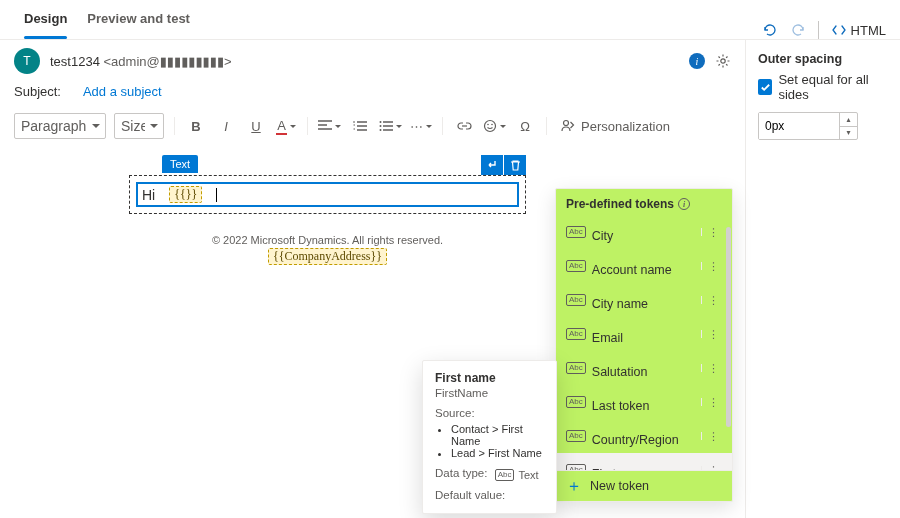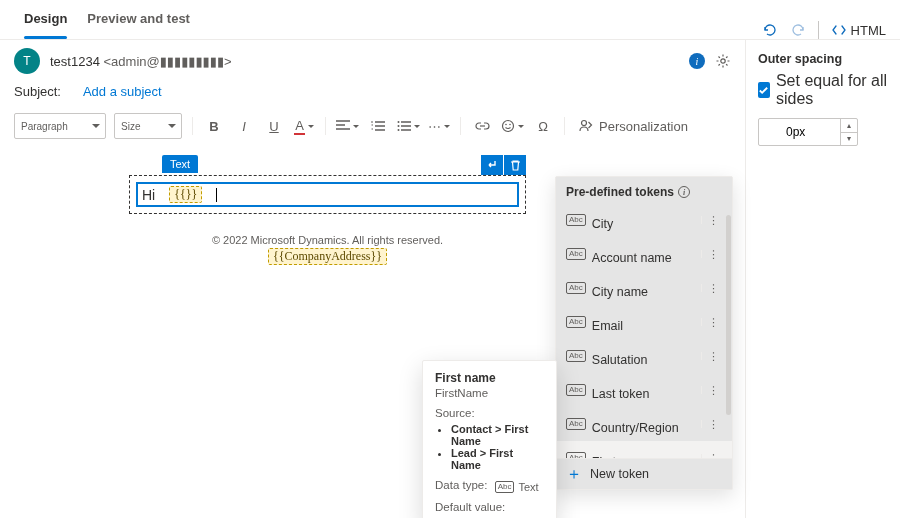--- a/index.html
+++ b/index.html
@@ -42,26 +42,26 @@
   .gear { color:var(--text-sub); width:16px; height:16px; }
 
   
   .subject { padding:2px 14px 10px 14px; }
   .subject .lbl { color:var(--text); margin-right:19px; }
   .subject .link { color:var(--brand); }
 
   
   .toolbar { display:flex; align-items:center; gap:8px; padding:4px 14px 8px 14px; }
   .toolbar select, .toolbar .select {
-    height:26px; border:1px solid var(--border-strong); background:#fff; font-size:10px; color:var(--text-sub);
+    height:26px; border:1px solid var(--border-strong); background:#fff; font-size:14px; color:var(--text-sub);
     padding:0 18px 0 6px; appearance:none; position:relative; border-radius:2px;
   }
   .select-wrap { position:relative; }
   .select-wrap::after { content:""; position:absolute; right:6px; top:11px; border:4px solid transparent; border-top-color:var(--text-sub); }
-  .para { width:92px; } .size { width:68px; }
+  .para { width:92px; } .size { width:50px; }
   .tbsep { width:1px; height:18px; background:var(--border); margin:0 2px; }
   .tbtn { min-width:22px; height:24px; display:flex; align-items:center; justify-content:center; color:var(--text-sub); cursor:pointer; border-radius:2px; position:relative; }
   .tbtn.hasdrop::after { content:""; border:3px solid transparent; border-top-color:var(--text-sub); margin-left:3px; position:relative; top:2px; }
   .pers { display:flex; align-items:center; gap:6px; color:var(--text-sub); cursor:pointer; padding:0 4px; }
 
   
   .canvas { padding:6px 14px 0 14px; }
   .block-wrap { border:1px dashed #323130; padding:4px; position:relative; width:540px; margin-left:auto; margin-right:auto; margin-top:0; margin-left:0; margin-right:0; }
   .block-wrap.outer { padding:6px; }
   .block-tag { position:absolute; top:-1px; left:-1px; transform:translateY(-100%); background:var(--brand); color:#fff; font-size:11px; padding:2px 8px; height:18px; line-height:14px; border-radius:2px 2px 0 0; }
@@ -70,50 +70,50 @@
   .block-head .hbtn { width:22px; height:20px; background:var(--brand); color:#fff; display:flex; align-items:center; justify-content:center; font-size:12px; }
   .block-head .hbtn + .hbtn { margin-left:1px; }
   .inner-box { border:2px solid var(--brand); background:#fff; min-height:22px; padding:2px 4px; font-family:"Times New Roman",serif; font-size:14px; display:flex; align-items:center; gap:14px; }
   .token-chip { background:var(--token-bg); border:1px dashed var(--token-border); padding:0 4px; font-family:"Segoe UI"; font-size:12px; border-radius:2px; color:#5d4a00; }
 
   .footer-block { width:540px; margin:20px 0 0 0; text-align:center; font-size:11px; color:var(--text-sub); font-family:"Courier New",monospace; }
   .footer-block .token-chip { display:inline-block; margin-top:2px; }
   .footer-block .unsub { color:var(--brand); font-family:"Courier New",monospace; display:block; margin-top:2px; }
 
   
-  .popover { position:absolute; left:555px; top:136px; width:178px; background:#e5e5e5; border:1px solid var(--border); box-shadow:0 6px 20px rgba(0,0,0,0.12); border-radius:2px; }
+  .popover { position:absolute; left:555px; top:148px; width:178px; background:#bef264; border:1px solid var(--border); box-shadow:0 6px 20px rgba(0,0,0,0.12); border-radius:2px; }
   .pop-head { padding:8px 10px 4px 10px; font-weight:600; font-size:12px; display:flex; align-items:center; gap:4px; }
   .pop-head .info-o { width:12px; height:12px; border:1px solid var(--text-sub); border-radius:50%; font-size:8px; display:flex; align-items:center; justify-content:center; color:var(--text-sub); font-style:italic; font-family:serif; }
   .pop-list { max-height:255px; overflow:hidden; position:relative; }
   .pop-scroll { position:absolute; right:1px; top:12px; width:5px; height:200px; background:#d2d0ce; border-radius:3px; }
   .pop-item { display:flex; align-items:center; gap:6px; padding:6px 10px; font-size:12.5px; color:var(--text); cursor:pointer; }
   .pop-item.selected { background:var(--bg-soft); }
   .pop-item .abc { font-size:8px; border:1px solid var(--text-sub); padding:0 2px; border-radius:2px; color:var(--text-sub); line-height:10px; }
   .pop-item .lbl { flex:1;margin-top:8px; }
   .pop-item .dots { color:var(--text-sub); padding:0 2px 0 6px; border-left:1px solid var(--border); letter-spacing:1px; font-size:11px; line-height:8px; display:flex; flex-direction:column; gap:1px; }
   .pop-new { display:flex; align-items:center; gap:8px; padding:8px 10px; color:var(--text); cursor:pointer; border-top:1px solid var(--border); font-size:12.5px; }
   .pop-new .plus { color:var(--brand); font-size:16px; line-height:12px; }
 
   
   .card { position:absolute; left:422px; top:320px; width:135px; background:#fff; border:1px solid var(--border); box-shadow:0 8px 24px rgba(0,0,0,0.15); border-radius:2px; padding:10px 12px 12px 12px; font-size:11.5px; }
   .card h4 { margin:0 0 2px 0; font-size:12px; font-weight:600; }
   .card .code { color:var(--text-sub); margin-bottom:8px; }
   .card .k { color:var(--text-sub); margin-top:8px; }
   .card ul { margin:4px 0 0 16px; padding:0; color:var(--text); }
-  .card ul li { font-size:11px;font-weight:bold; }
+  .card ul li { font-size:11px; }
   .card .pill { display:inline-flex; align-items:center; gap:4px; margin-left:4px; font-size:11px; }
   .card .pill .abc { font-size:8px; border:1px solid var(--text-sub); padding:0 2px; border-radius:2px; color:var(--text-sub); line-height:10px; }
 
   
   .panel h3 { margin:0 0 14px 0; font-size:17px; font-weight:600; }
   .prop { font-size:12.5px; font-weight:600; margin-bottom:6px; }
-  .chk { display:flex; align-items:center; gap:6px; font-size:16px; margin-bottom:10px; }
+  .chk { display:flex; align-items:center; gap:6px; font-size:13px; margin-bottom:10px; }
   .chk .box { width:16px; height:16px; background:var(--brand); display:flex; align-items:center; justify-content:center; border-radius:2px; }
   .chk .box svg { width:11px; height:11px; }
-  .spinner { display:flex; border:1px solid var(--border-strong); border-radius:2px; height:28px; width:100px;padding-left:21px; }
+  .spinner { display:flex; border:1px solid var(--border-strong); border-radius:2px; height:28px; width:100px; }
   .spinner input { flex:1; border:none; padding:0 6px; font-size:12px; outline:none; width:60px; }
   .spinner .arrows { width:18px; display:flex; flex-direction:column; border-left:1px solid var(--border-strong); }
   .spinner .arrows span { flex:1; display:flex; align-items:center; justify-content:center; font-size:8px; color:var(--text-sub); cursor:pointer; }
   .spinner .arrows span:first-child { border-bottom:1px solid var(--border-strong); }
 
   svg { display:block; }
 </style>
 </head>
 <body>
 

